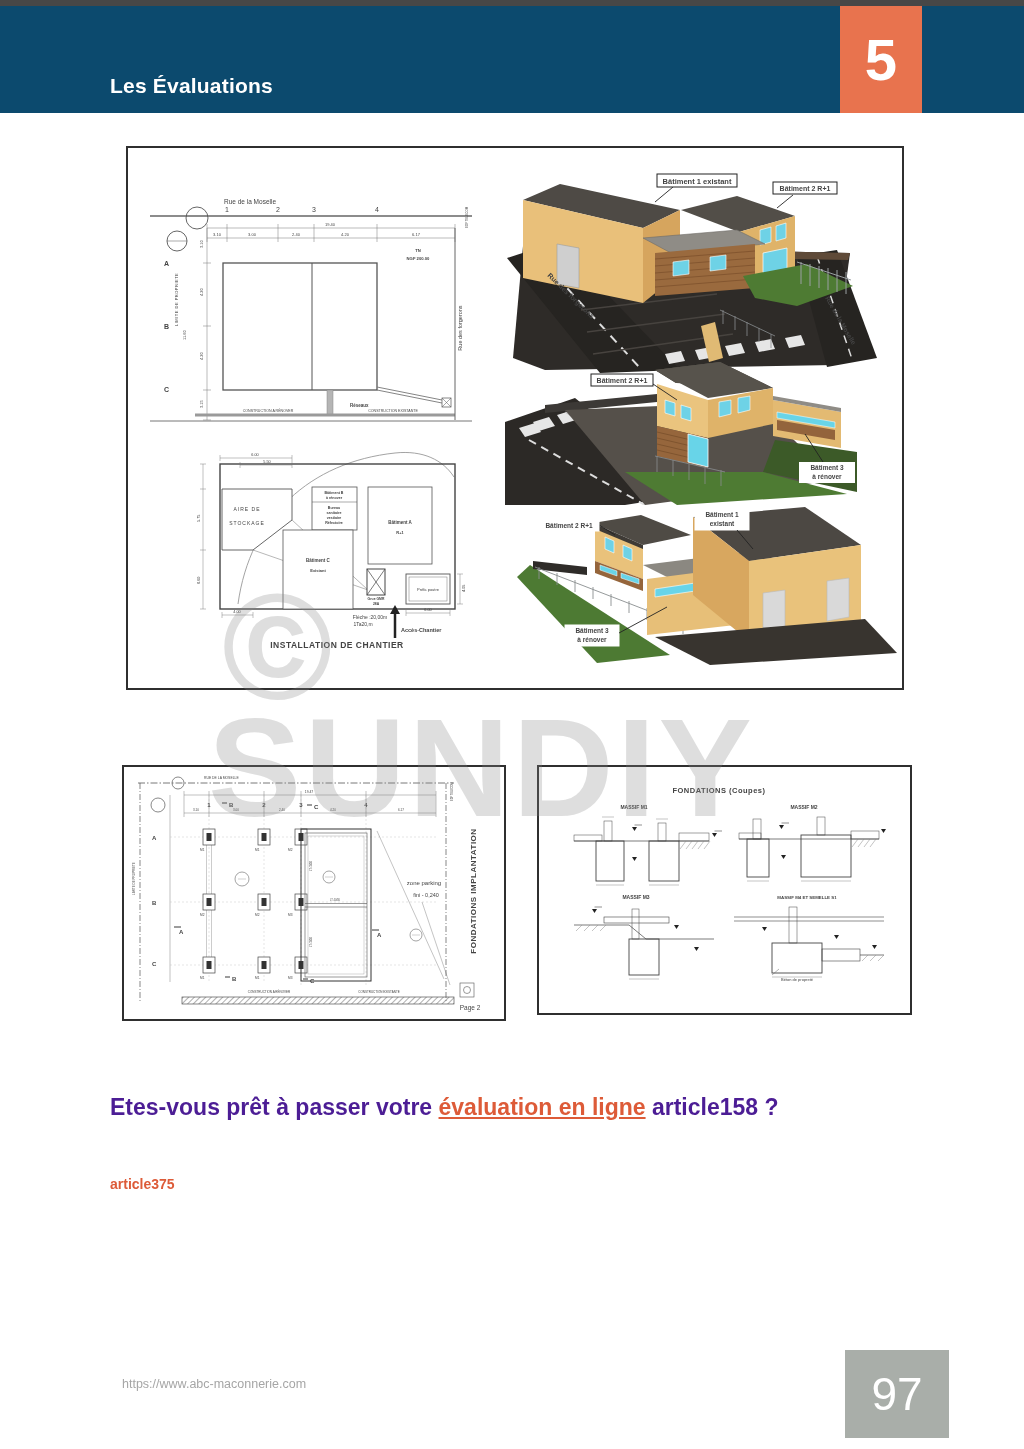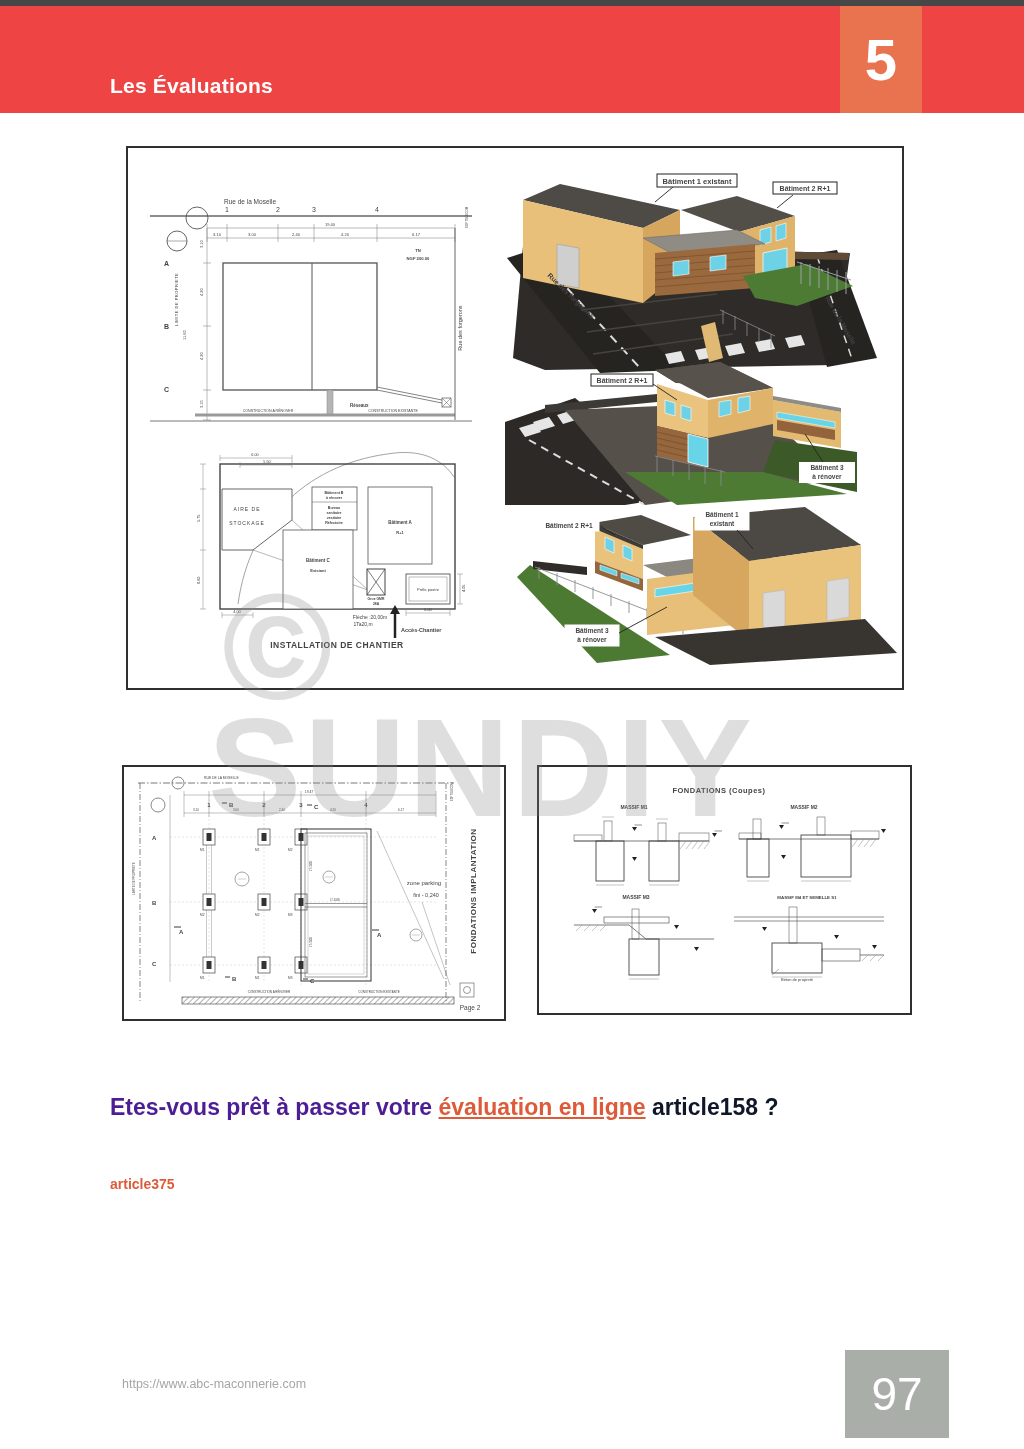--- a/index.html
+++ b/index.html
@@ -1,35 +1,35 @@
 <!DOCTYPE html>
 <html><head>
 <meta charset="utf-8">
 <style>
   html,body{margin:0;padding:0;background:#fff;}
   body{width:1024px;height:1449px;position:relative;font-family:"Liberation Sans",sans-serif;overflow:hidden;}
   .abs{position:absolute;}
   
   .topstrip{left:0;top:0;width:1024px;height:6px;background:#474747;}
-  .header{left:0;top:6px;width:1024px;height:107px;background:#ef4444;}
+  .header{left:0;top:6px;width:1024px;height:107px;background:#0c4a6e;}
   .header-title{left:110px;top:68px;color:#fff;font-size:21px;font-weight:bold;letter-spacing:.2px;}
   .chapter-box{left:840px;top:6px;width:82px;height:107px;background:#e8734e;color:#fff;
     font-size:58px;font-weight:bold;text-align:center;line-height:107px;}
   
   .panel{border:2px solid #2f2f2f;background:#fff;}
   .main-panel{left:126px;top:146px;width:774px;height:540px;}
   .panel-bl{left:122px;top:765px;width:380px;height:252px;}
   .panel-br{left:537px;top:765px;width:371px;height:246px;}
   
   .wm{color:rgba(135,135,135,.28);font-weight:bold;z-index:6;pointer-events:none;line-height:1;}
   .wm-c{left:222px;top:572px;font-size:150px;}
   .wm-s{left:208px;top:698px;font-size:140px;letter-spacing:3px;}
   
   .question{left:110px;top:1094px;font-size:23px;font-weight:bold;white-space:nowrap;}
-  .q-gray{color:#4c1d95;} .q-orange{color:#dd5b38;text-decoration:underline;} .q-light{color:#0f172a;margin-top:12px;}
+  .q-gray{color:#4c1d95;} .q-orange{color:#dd5b38;text-decoration:underline;} .q-light{color:#4c1d95;margin-top:12px;}
   .article{left:110px;top:1176px;display:flex;align-items:flex-end;flex-direction:column;}
   .article-tag{color:#dd5b38;font-size:14px;font-weight:bold;}
   .article-title{color:#9a9a9a;font-size:24px;font-weight:bold;margin-left:9px;}
   
   .breadcrumb{left:122px;top:1376px;font-size:12.5px;color:#a6a6a6;line-height:1.35;}
   .breadcrumb b{color:#8d8d8d;}
   .page-box{left:845px;top:1350px;width:104px;height:88px;background:#a9aea9;color:#fff;
     font-size:46px;text-align:center;line-height:88px;}
   svg{display:block;font-family:"Liberation Sans",sans-serif;}
   svg text{fill:#444;}

